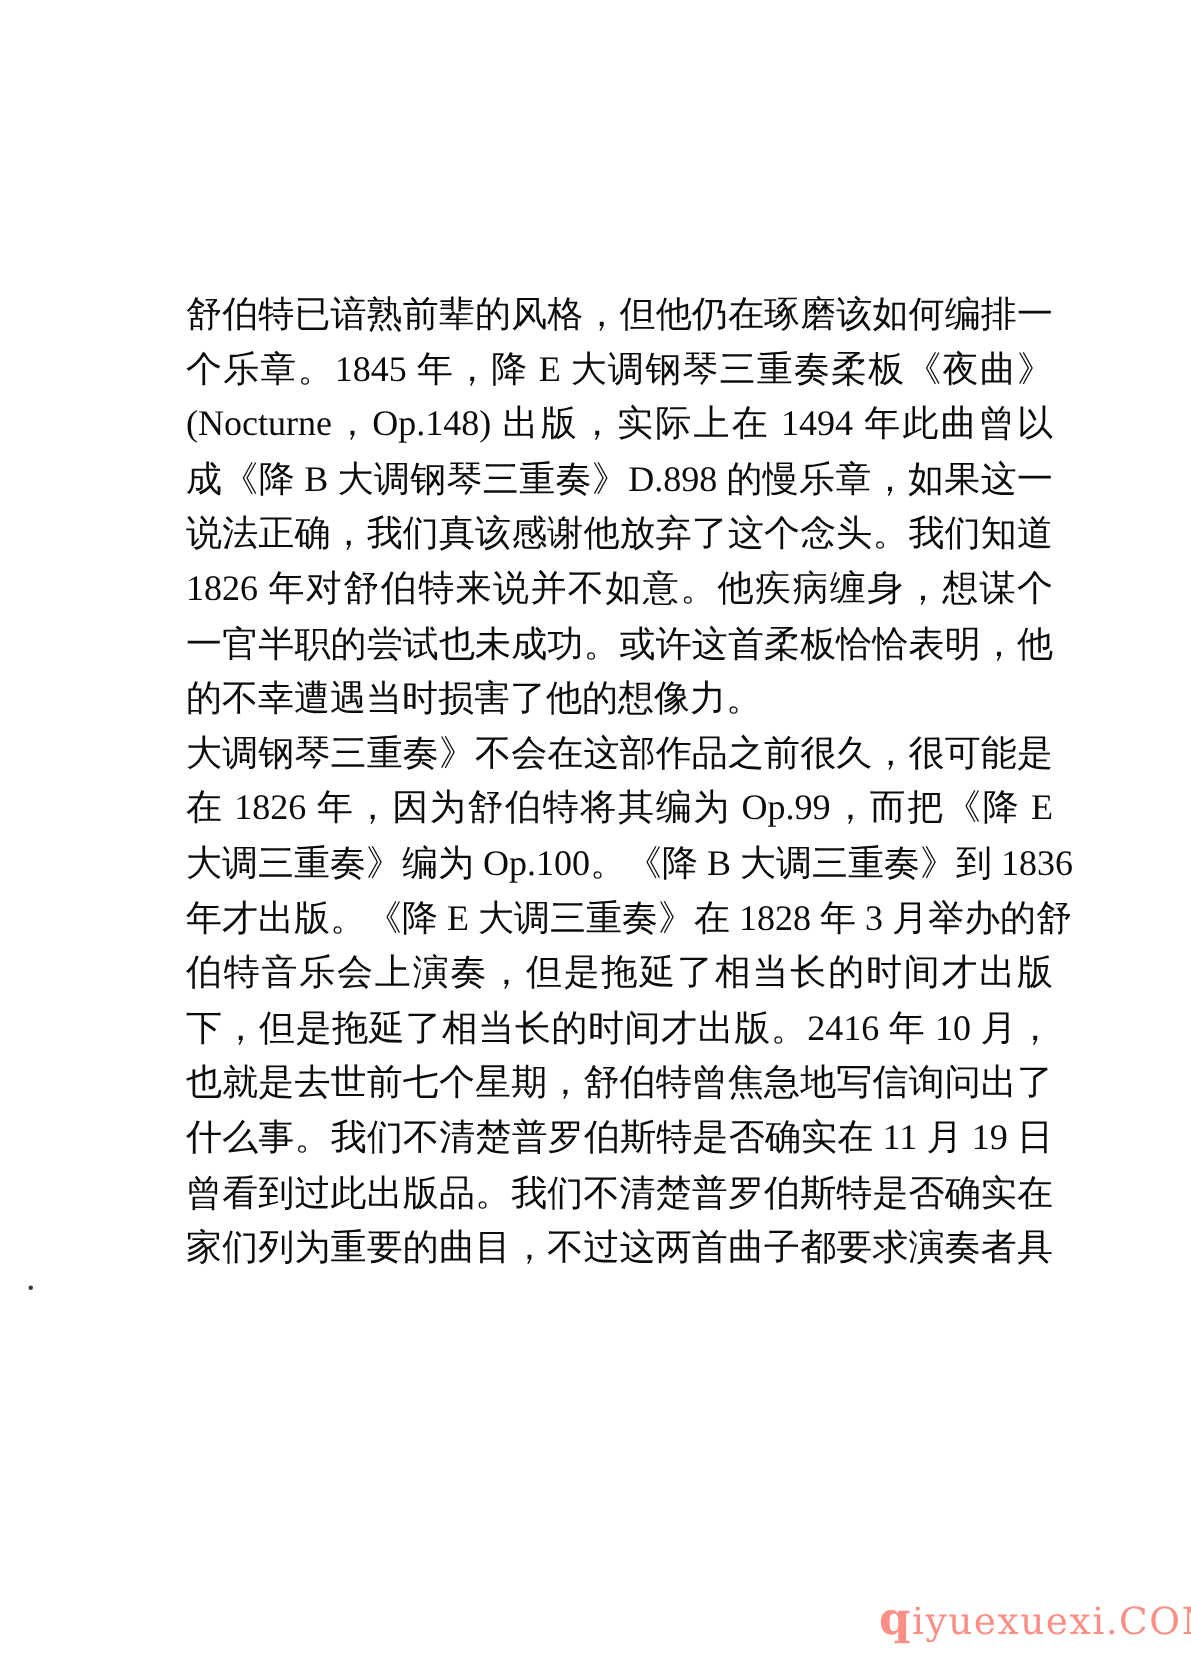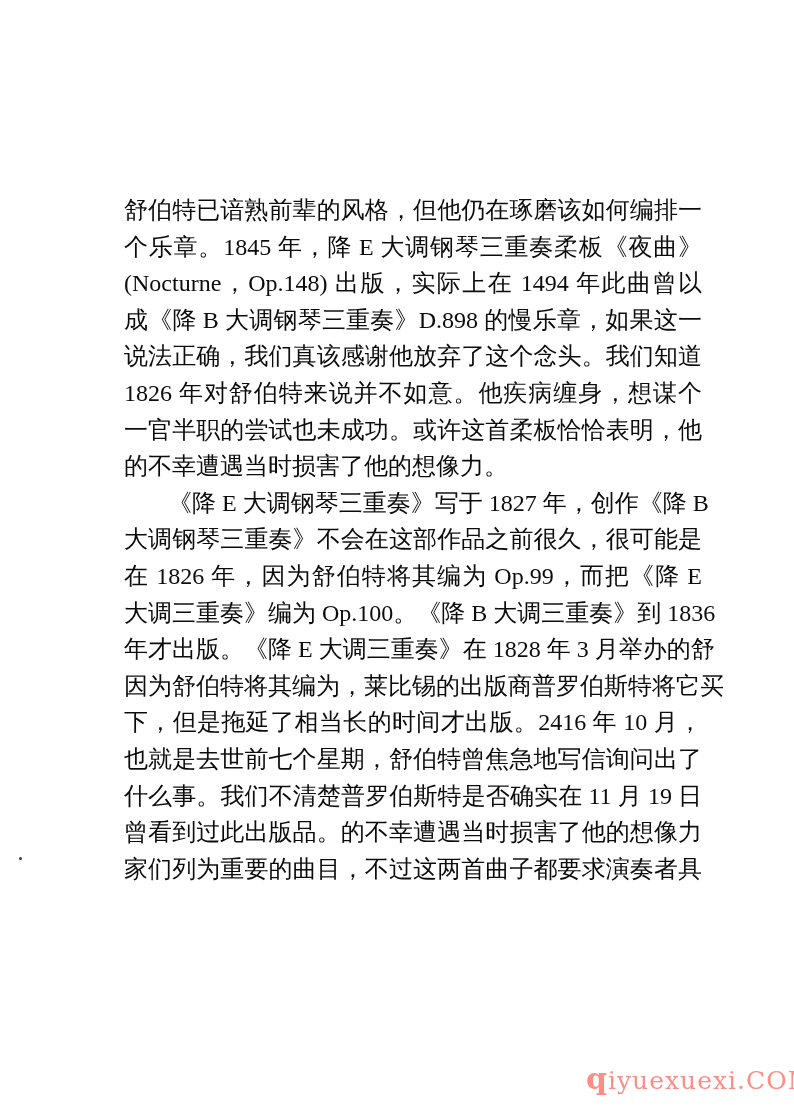--- a/index.html
+++ b/index.html
@@ -67,30 +67,29 @@
 
   <main class="bodytext">
     <div class="line">舒伯特已谙熟前辈的风格，但他仍在琢磨该如何编排一</div>
     <div class="line">个乐章。1845 年，降 E 大调钢琴三重奏柔板《夜曲》</div>
     <div class="line">(Nocturne，Op.148) 出版，实际上在 1494 年此曲曾以</div>
     <div class="line">成《降 B 大调钢琴三重奏》D.898 的慢乐章，如果这一</div>
     <div class="line">说法正确，我们真该感谢他放弃了这个念头。我们知道</div>
     <div class="line">1826 年对舒伯特来说并不如意。他疾病缠身，想谋个</div>
     <div class="line">一官半职的尝试也未成功。或许这首柔板恰恰表明，他</div>
     <div class="line para-end">的不幸遭遇当时损害了他的想像力。</div>
-    <div class="line indent">《降 E 大调钢琴三重奏》写于 1827 年，创作《降 B</div>
     <div class="line">大调钢琴三重奏》不会在这部作品之前很久，很可能是</div>
     <div class="line">在 1826 年，因为舒伯特将其编为 Op.99，而把《降 E</div>
     <div class="line">大调三重奏》编为 Op.100。《降 B 大调三重奏》到 1836</div>
     <div class="line">年才出版。《降 E 大调三重奏》在 1828 年 3 月举办的舒</div>
-    <div class="line">因为舒伯特将其编为，莱比锡的出版商普罗伯斯特将它买</div>
+    <div class="line">伯特音乐会上演奏，但是拖延了相当长的时间才出版</div>
     <div class="line">下，但是拖延了相当长的时间才出版。2416 年 10 月，</div>
     <div class="line">也就是去世前七个星期，舒伯特曾焦急地写信询问出了</div>
     <div class="line">什么事。我们不清楚普罗伯斯特是否确实在 11 月 19 日</div>
-    <div class="line">曾看到过此出版品。的不幸遭遇当时损害了他的想像力</div>
+    <div class="line">曾看到过此出版品。我们不清楚普罗伯斯特是否确实在</div>
     <div class="line">家们列为重要的曲目，不过这两首曲子都要求演奏者具</div>
   </main>
 
   <span class="speck"></span>
 
   <div class="watermark">
     <span class="wm-lead">q</span><span>iyuexuexi.COM</span>
   </div>
 
 </div>

